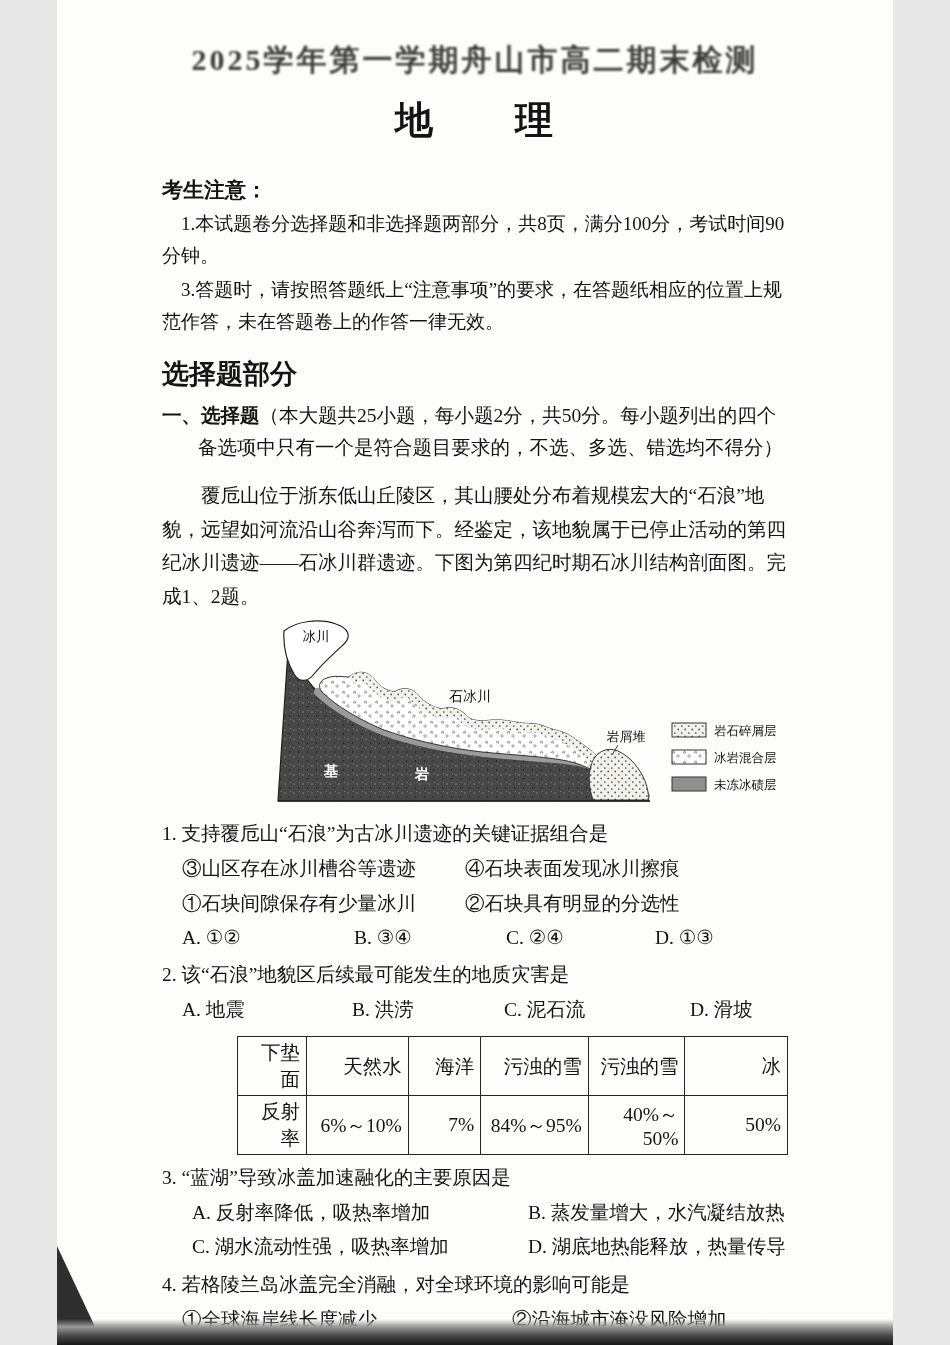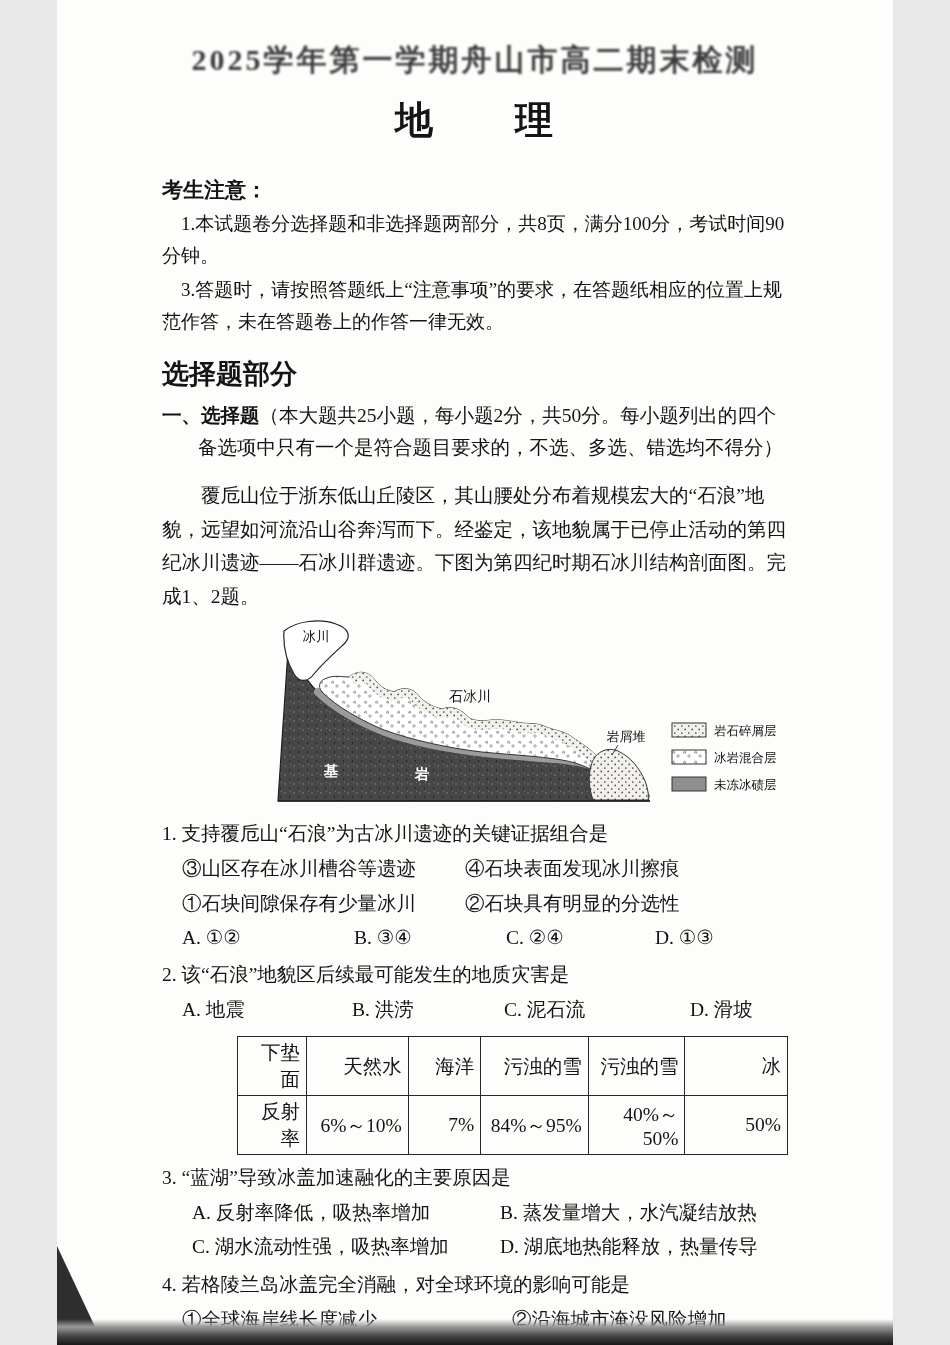--- a/index.html
+++ b/index.html
@@ -18,21 +18,21 @@
   .notice p { margin:2px 0; font-size:19px; line-height:1.68; text-indent:1em; }
   .part-title { margin:18px 0 8px; text-align:left; font-size:27px; font-weight:bold; }
   .instruction { margin:4px 0 0; font-size:19.5px; line-height:1.68; padding-left:36px; text-indent:-36px; }
   .instruction b { font-weight:bold; }
   .passage { margin:14px 0 0; font-size:19.5px; line-height:1.72; text-indent:2em; }
   .figure { margin:6px 0 4px 112px; width:545px; }
   svg text { font-family:"Liberation Serif","DejaVu Serif",serif; }
   .question { margin-top:4px; font-size:19.5px; line-height:1.7; }
   .q-text { margin:2px 0; }
   .row { display:flex; padding-left:20px; margin:1px 0; }
-  .row2 { display:flex; padding-left:30px; margin:1px 0; }
+  .row2 { display:flex; padding-left:30px; margin:1px 0;gap:28px; }
   .w149{width:149px}.w152{width:152px}
   .w170{width:170px}.w172{width:172px}.w186{width:186px}.w283{width:283px}
   .w308{width:308px}.w330{width:330px}
   .refl-table { border-collapse:collapse; margin:10px 0 6px 75px; }
   .refl-table td {
     border:1.6px solid #262626; text-align:right; font-size:19.5px;
     height:32px; padding:2px 6px;
   }
   .scan-footer {
     position:absolute; left:0; right:0; bottom:0; height:26px;

